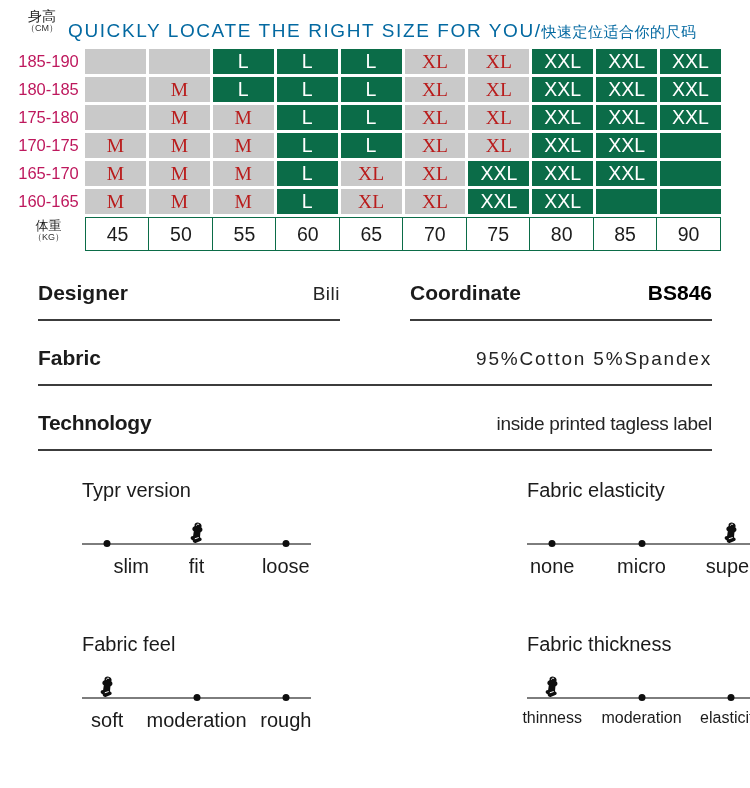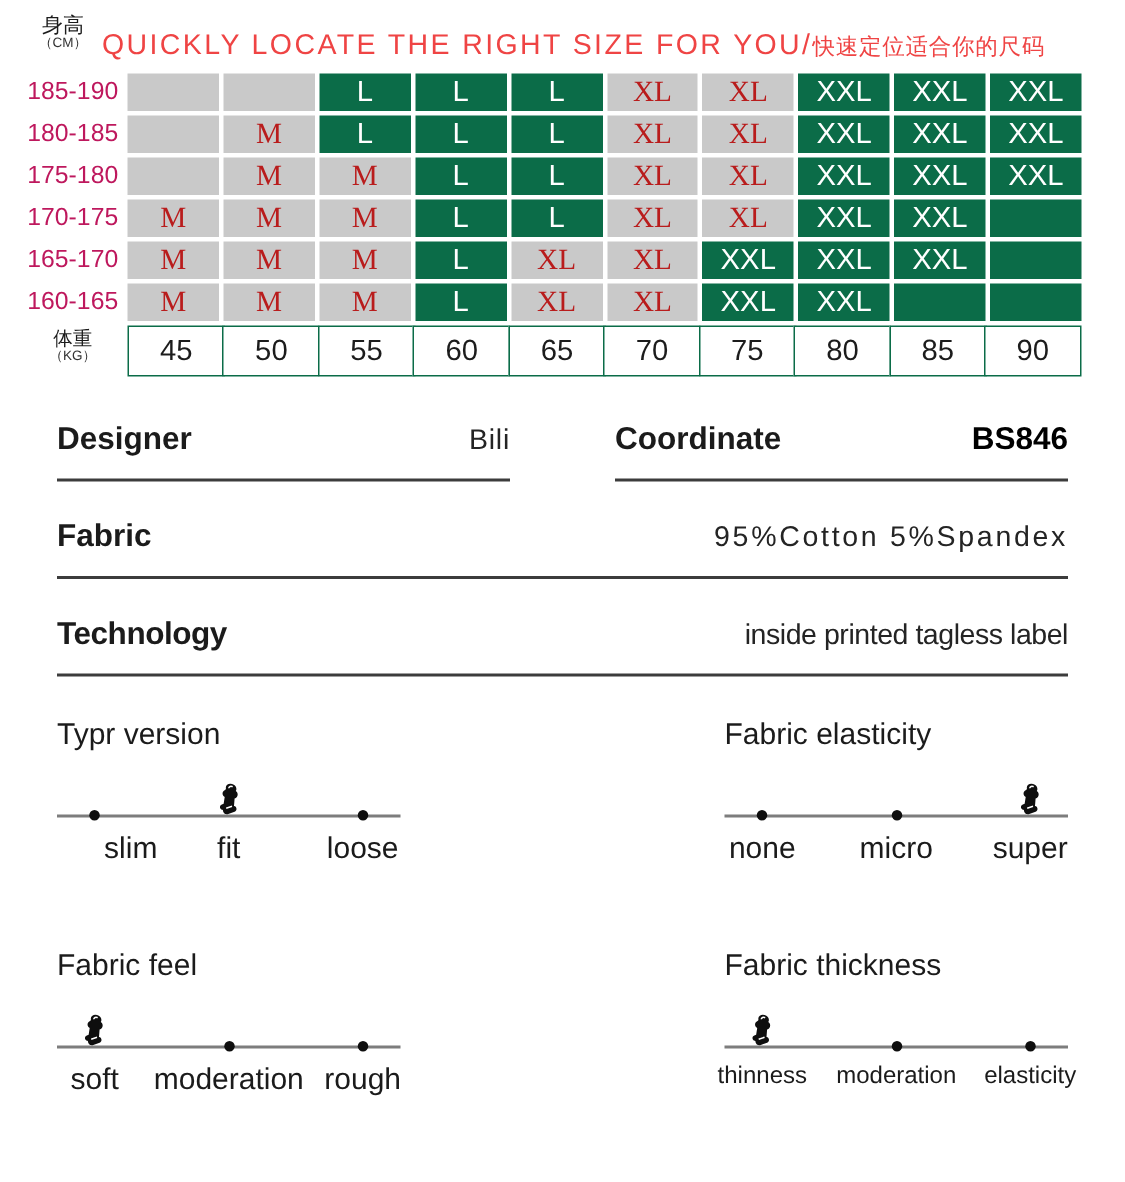--- a/index.html
+++ b/index.html
@@ -4,21 +4,21 @@
 <style>
   * { margin:0; padding:0; box-sizing:border-box; }
   html,body { width:750px; height:788px; background:#fff; overflow:hidden;
     font-family:"Liberation Sans","DejaVu Sans",sans-serif; color:#1c1c1c; }
 
   
   .hdr { display:flex; align-items:flex-start; padding:9px 0 0 26px; }
   .axis { text-align:center; line-height:1.08; }
   .axis-t { font-size:14px; }
   .axis-u { font-size:9px; color:#333; }
-  .title { margin-left:10px; padding-top:11px; font-size:19px; letter-spacing:1.6px; color:#ef4444; white-space:nowrap;text-align:center; }
+  .title { margin-left:10px; padding-top:11px; font-size:19px; letter-spacing:1.6px; color:#0369a1; white-space:nowrap;text-align:center; }
   .title-cn { font-size:15px; letter-spacing:0.5px; }
 
   
   .size-table { display:grid; grid-template-columns:67px repeat(10,1fr);
     column-gap:3px; row-gap:3px; width:706px; margin:7px 0 0 15px; }
   .rowlab { display:flex; align-items:center; justify-content:center; font-size:16.5px; color:#be185d; }
   .cell { height:25px; display:flex; align-items:center; justify-content:center; font-size:19.5px; }
   .cell.green { background:#0B6C48; color:#fff; }
   .cell.gray  { background:#C9C9C9; color:#b91c1c;font-family:Liberation Serif, serif; }
   .wlab { text-align:center; line-height:1.05; padding-top:2px; }
@@ -37,21 +37,21 @@
   .spec-full { display:flex; justify-content:space-between; align-items:baseline;
     margin-top:25px; padding-bottom:14px; border-bottom:2px solid #3c3c3c; }
   .sp-label { font-size:21px; color:#1b1b1b;font-weight:bold; }
   .sp-value { font-size:19px; color:#242424; letter-spacing:0.5px; }
   .sp-value.bold { font-size:21px; font-weight:bold; letter-spacing:0; color:#000; }
   .sp-value.spaced { letter-spacing:1.8px; }
   .sp-label.cond, .sp-value.cond { letter-spacing:-0.3px; }
 
   
   .slider-grid { display:grid; grid-template-columns:375px 375px; margin-top:28px; }
-  .slider-cell { padding-top:0; }
+  .slider-cell { padding-top:0;padding-left:44px; }
   .slider-cell.rowtwo { margin-top:50px; }
   .slider-inner-left  { margin-left:38px;  width:229px; }
   .slider-inner-right { margin-left:108px; width:229px; }
   .slider-title { font-size:20px; color:#1b1b1b; margin-bottom:10px; white-space:nowrap; }
   .track { position:relative; height:40px; }
   .tline { position:absolute; left:0; right:0; bottom:7px; height:2px; background:#7d7d7d; }
   .dot { position:absolute; bottom:5px; width:7px; height:7px; border-radius:50%;
     background:#0e0e0e; transform:translateX(-50%); }
   .marker { position:absolute; bottom:7px; transform:translateX(-50%); line-height:0; }
   .labels { position:relative; height:28px; margin-top:3px; }

